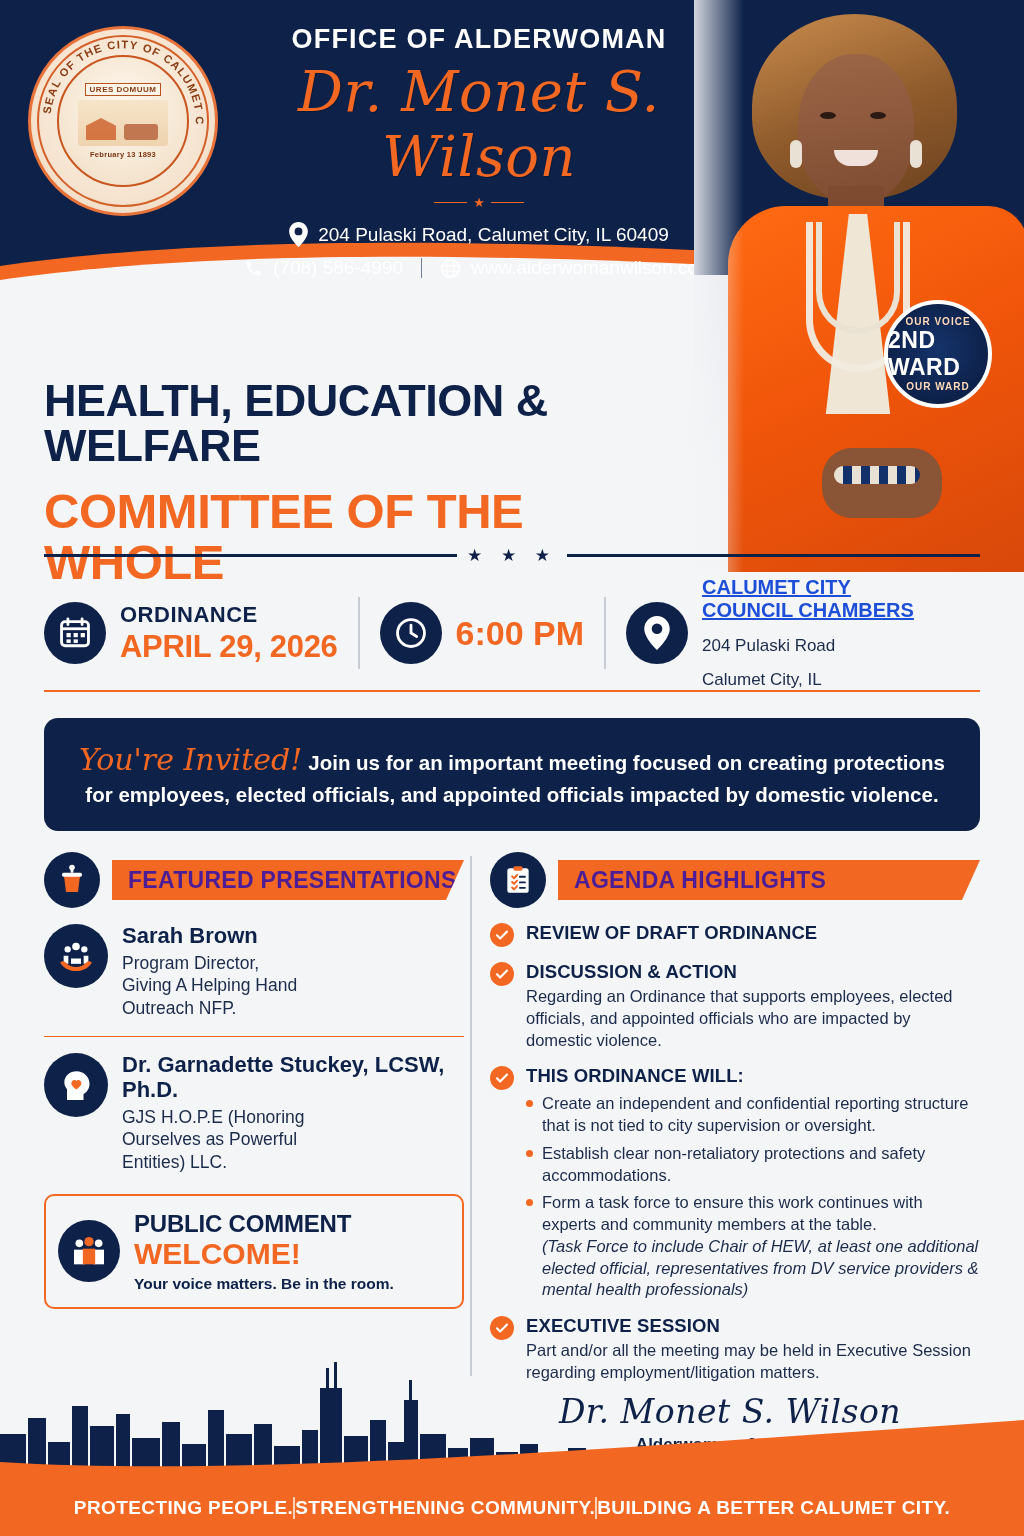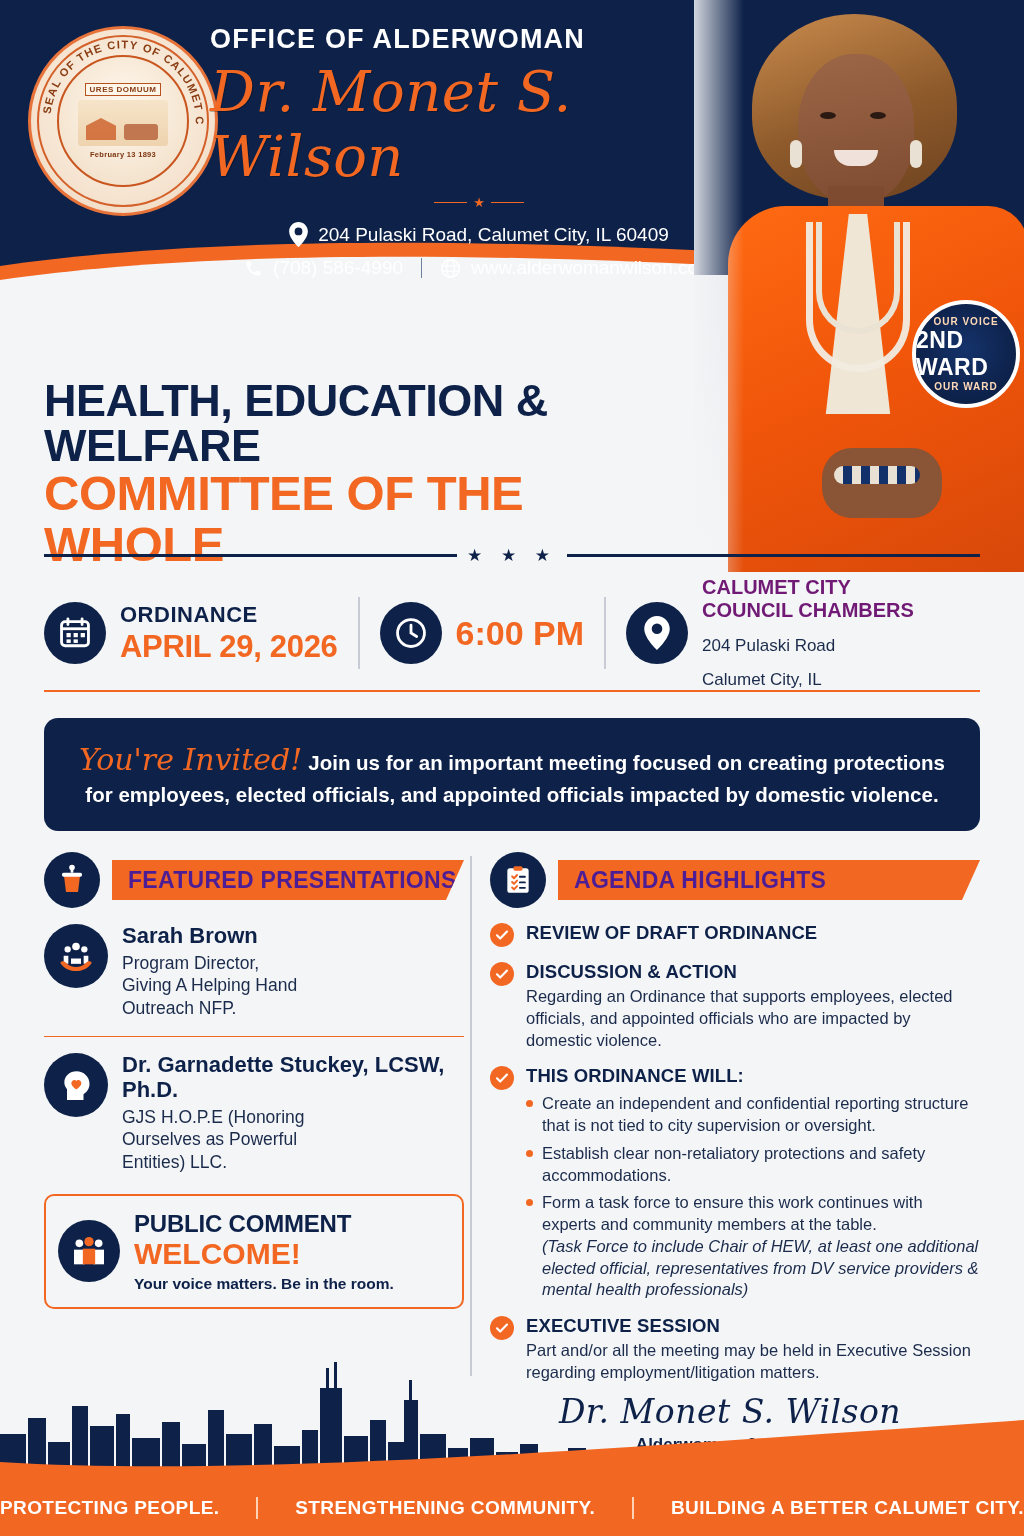--- a/index.html
+++ b/index.html
@@ -85,20 +85,21 @@
     text-align: center;
   }
   .seal-arc {
     position: absolute; inset: 0;
   }
   .seal-arc text { font-size: 11.5px; font-weight: bold; fill: #8a3c12; letter-spacing: 1.3px; }
 
   .head-text {
     position: absolute;
     left: 210px; right: 276px; top: 24px;
+    text-align: center;
     color: #ffffff;
   }
   .office-of {
     font-size: 27px;
     font-weight: bold;
     letter-spacing: 1.2px;
   }
   .name-script {
     font-family: "DejaVu Serif", serif;
     font-style: italic;
@@ -195,21 +196,21 @@
   .p-pearls2 {
     position: absolute;
     left: 122px; top: 222px;
     width: 84px; height: 112px;
     border: 6px solid #eae2d3;
     border-top: none;
     border-radius: 0 0 48px 48px;
   }
   .p-badge {
     position: absolute;
-    right: 4px; top: 300px;
+    right: 32px; top: 300px;
     width: 108px; height: 108px;
     border-radius: 50%;
     background: radial-gradient(circle at 50% 45%, #15336b 0%, #0d2149 70%);
     border: 4px solid #ffffff;
     color: #ffffff;
     display: flex; align-items: center; justify-content: center;
     font-weight: bold;
   }
   .p-badge .b-top, .p-badge .b-bot {
     position: absolute; left: 0; right: 0; text-align: center;
@@ -244,21 +245,21 @@
     position: absolute;
     left: 44px; top: 378px;
     width: 600px;
   }
   .title-1 {
     font-size: 45px; font-weight: bold; color: #0d2149; letter-spacing: -0.5px;
     line-height: 1.0;
   }
   .title-2 {
     font-size: 49px; font-weight: bold; color: #f26722; letter-spacing: -0.5px;
-    line-height: 1.05; margin-top: 0;
+    line-height: 1.05; margin-top: 18px;
   }
   .tri-star {
     position: absolute;
     left: 44px; top: 545px;
     width: 936px;
     display: flex; align-items: center; gap: 10px;
   }
   .tri-star .ln { flex: 1; height: 3px; background: #0d2149; }
   .tri-star .stars { color: #0d2149; font-size: 17px; letter-spacing: 7px; }
 
@@ -272,21 +273,21 @@
   .ib-cell { display: flex; align-items: center; gap: 14px; }
   .ib-sep { width: 2px; height: 72px; background: #c6cbd4; margin: 0 20px; }
   .circ {
     width: 62px; height: 62px; border-radius: 50%;
     background: #0d2149; display: flex; align-items: center; justify-content: center;
     flex: 0 0 auto;
   }
   .day { font-size: 22px; font-weight: bold; color: #0d2149; letter-spacing: .5px; }
   .date-big { font-size: 31px; font-weight: bold; color: #f26722; letter-spacing: -.3px; margin-top: 1px; }
   .time-big { font-size: 34px; font-weight: bold; color: #f26722; }
-  .venue-1 { font-size: 20px; font-weight: bold; color: #701a75; line-height: 1.15; }
+  .venue-1 { font-size: 20px; font-weight: bold; color: #1d4ed8; line-height: 1.15; text-decoration: underline; }
   .venue-2 { font-size: 17px; color: #1b2b4b; line-height: 1.25; margin-top: 13px; }
   .ib-rule {
     position: absolute; left: 44px; top: 690px; width: 936px; height: 2px;
     background: #f26722;
   }
 
   
   .invite {
     position: absolute;
     left: 44px; top: 718px;
@@ -385,21 +386,21 @@
   .sig-2 { font-size: 17px; font-weight: bold; color: #0d2149; margin-top: 1px; }
 
   
   .skyline {
     position: absolute; left: 0; bottom: 58px; width: 640px; height: 130px;
   }
   .foot-curve { position: absolute; left: 0; right: 0; bottom: 54px; height: 66px; }
   .footer {
     position: absolute; left: 0; right: 0; bottom: 0; height: 56px;
     background: #f26722;
-    display: flex; align-items: center; justify-content: space-between; 
+    display: flex; align-items: center; justify-content: center; 
     color: #fff; font-weight: bold; font-size: 19px; letter-spacing: .4px;
   }
   .footer .fsep { width: 2px; height: 22px; background: #ffd2b5; }
 </style>
 </head>
 <body>
 
 <div class="flyer">
 
   <div class="header">

